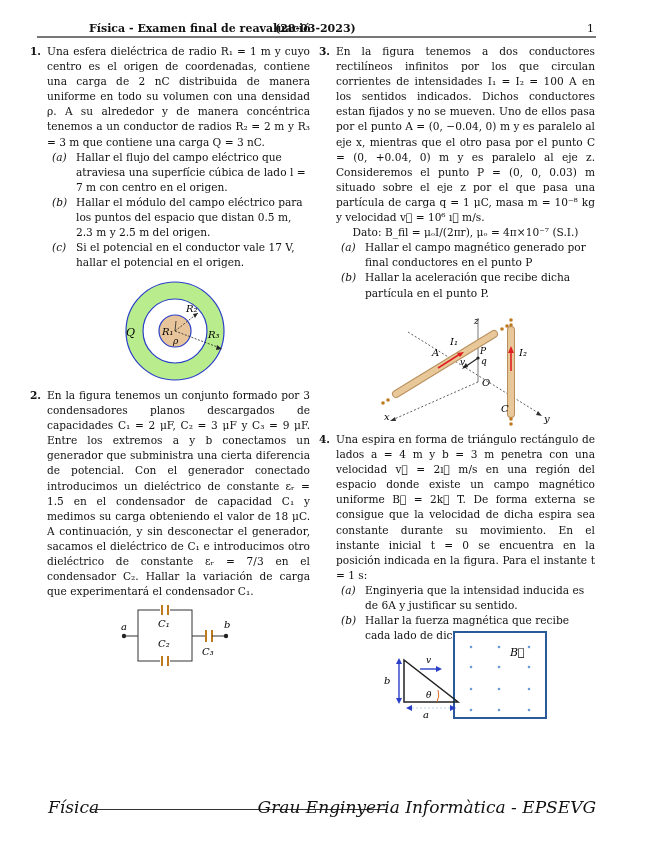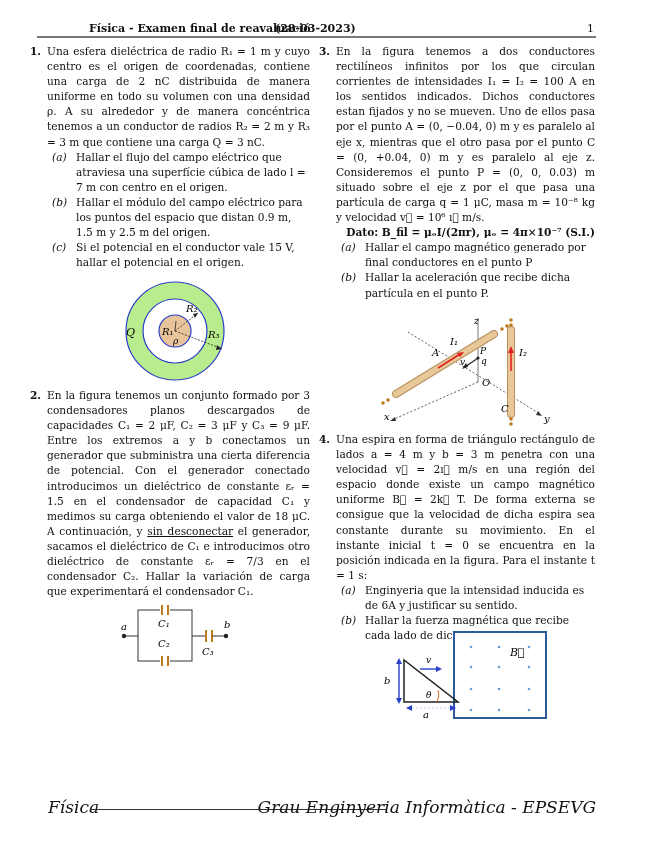--- a/index.html
+++ b/index.html
@@ -8,21 +8,21 @@
   .hdr { position:absolute; left:37px; top:20px; width:559px; height:16px;
          font-size:11px; font-weight:bold; border-bottom:2px solid #777; }
   .hdr .t { position:absolute; left:4px; top:2px;margin-left:48px; }
   .hdr .d { position:absolute; left:238px; top:2px; }
   .hdr .p { position:absolute; right:2px; top:2px; font-weight:normal; }
   .col { position:absolute; font-size:10.6px; line-height:15.1px; text-align:justify; }
   .q { position:relative; padding-left:17px; }
   .q .num { position:absolute; left:0; top:0; font-weight:bold; }
   .sub { position:relative; padding-left:24px; margin-left:5px; text-align:left; }
   .sub .lbl { position:absolute; left:0; top:0; font-style:italic; }
-  .u { text-decoration:underline; }
+  .u { }
   .fig { position:absolute; }
   .ftr { position:absolute; left:48px; top:797px; width:548px; height:16px;
          font-size:17px; font-style:italic; }
   .ftr .l { position:absolute; left:0; top:0; }
   .ftr .line { position:absolute; left:42px; top:12px; width:296px; border-bottom:1.2px solid #333; }
   .ftr .r { position:absolute; right:0; top:0;margin-left:47px; }
 </style>
 </head>
 <body>
 
@@ -35,25 +35,25 @@
 <div class="col" style="left:30px; top:44px; width:280px;">
   <div class="q">
     <span class="num">1.</span>
     <div>Una esfera dieléctrica de radio R₁ = 1 m y cuyo centro es el origen de coordenadas, contiene una carga de 2 nC distribuida de manera uniforme en todo su volumen con una densidad ρ. A su alrededor y de manera concéntrica tenemos a un conductor de radios R₂ = 2 m y R₃ = 3 m que contiene una carga Q = 3 nC.</div>
     <div class="sub">
       <span class="lbl">(a)</span>
       <div>Hallar el flujo del campo eléctrico que atraviesa una superfície cúbica de lado l = 7 m con centro en el origen.</div>
     </div>
     <div class="sub">
       <span class="lbl">(b)</span>
-      <div>Hallar el módulo del campo eléctrico para los puntos del espacio que distan 0.9 m, 1.5 m y 2.5 m del origen.</div>
+      <div>Hallar el módulo del campo eléctrico para los puntos del espacio que distan 0.5 m, 2.3 m y 2.5 m del origen.</div>
     </div>
     <div class="sub">
       <span class="lbl">(c)</span>
-      <div>Si el potencial en el conductor vale 15 V, hallar el potencial en el origen.</div>
+      <div>Si el potencial en el conductor vale 17 V, hallar el potencial en el origen.</div>
     </div>
   </div>
 </div>
 
 <div class="fig" style="left:116px; top:280px; width:150px; height:104px;">
   <svg width="150" height="104" viewBox="0 0 150 104" font-family="DejaVu Serif, serif" font-style="italic">
     <circle cx="59" cy="51" r="49" fill="#b8ec8c" stroke="#2a3fc8" stroke-width="1.2"></circle>
     <circle cx="59" cy="51" r="32" fill="#ffffff" stroke="#2a3fc8" stroke-width="1.2"></circle>
     <circle cx="59" cy="51" r="16" fill="#e8c49a" stroke="#2a3fc8" stroke-width="1.2"></circle>
     <line x1="59" y1="51" x2="82" y2="33" stroke="#222" stroke-width="0.8" stroke-dasharray="2,1.5"></line>
@@ -97,21 +97,21 @@
     <text x="40" y="23" font-size="10">C₁</text>
     <text x="40" y="43" font-size="10">C₂</text>
     <text x="84" y="51" font-size="10">C₃</text>
   </svg>
 </div>
 
 <div class="col" style="left:319px; top:44px; width:276px;">
   <div class="q">
     <span class="num">3.</span>
     <div>En la figura tenemos a dos conductores rectilíneos infinitos por los que circulan corrientes de intensidades I₁ = I₂ = 100 A en los sentidos indicados. Dichos conductores estan fijados y no se mueven. Uno de ellos pasa por el punto A = (0, −0.04, 0) m y es paralelo al eje x, mientras que el otro pasa por el punto C = (0, +0.04, 0) m y es paralelo al eje z. Consideremos el punto P = (0, 0, 0.03) m situado sobre el eje z por el que pasa una partícula de carga q = 1 μC, masa m = 10⁻⁸ kg y velocidad v⃗ = 10⁶ ı⃗ m/s.</div>
-    <div style="text-align:right;font-weight:bold;">Dato: B_fil = μₒI/(2πr), μₒ = 4π×10⁻⁷ (S.I.)</div>
+    <div style="text-align:center;">Dato: B_fil = μₒI/(2πr), μₒ = 4π×10⁻⁷ (S.I.)</div>
     <div class="sub">
       <span class="lbl">(a)</span>
       <div>Hallar el campo magnético generado por final conductores en el punto P</div>
     </div>
     <div class="sub">
       <span class="lbl">(b)</span>
       <div>Hallar la aceleración que recibe dicha partícula en el punto P.</div>
     </div>
   </div>
 </div>

